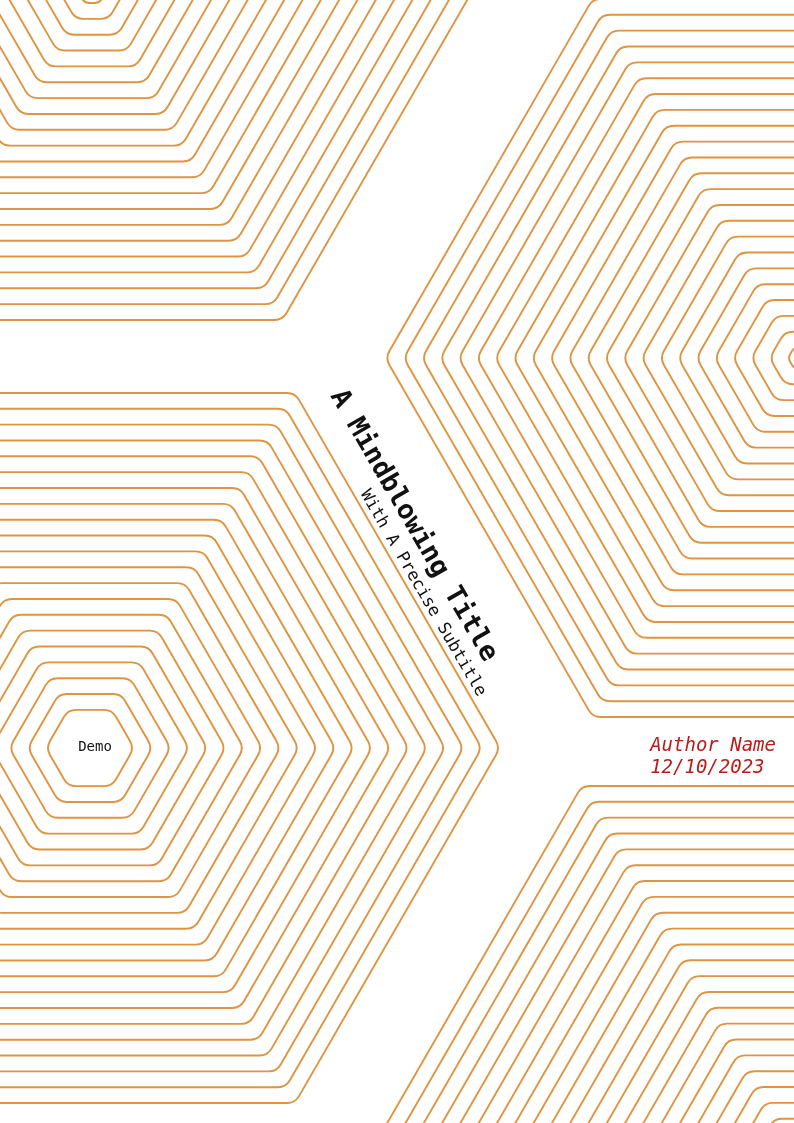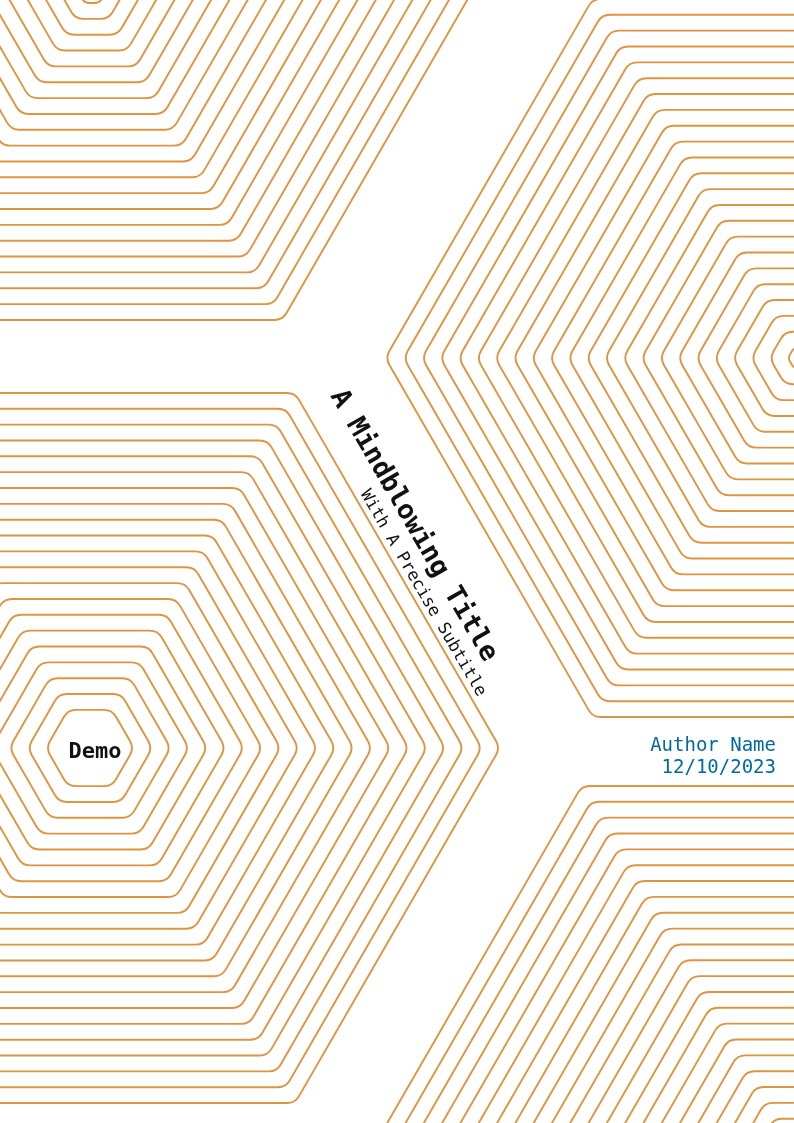--- a/index.html
+++ b/index.html
@@ -46,33 +46,33 @@
     font-weight: normal;
     margin: 3px 0 0 100px;
     line-height: 1.1;
   }
   .badge-label {
     position: absolute;
     left: 45px;
     top: 739px;
     width: 100px;
     text-align: center;
-    font-size: 22px;
+    font-size: 14px;
     color: #111111;
     line-height: 1.1;
-    font-weight: bold;
   }
   .author-block {
     position: absolute;
     right: 18px;
     top: 734px;
-    text-align: right;
+    text-align: left;
     font-size: 19px;
-    color: #0369a1;
+    color: #b91c1c;
     line-height: 1.15;
+    font-style: italic;
   }
 </style>
 </head>
 <body>
 
 <div class="page">
 
   <svg class="decor" viewBox="0 0 794 1123" xmlns="http://www.w3.org/2000/svg" aria-hidden="true">
       <g fill="none" stroke="#DE9440" stroke-width="1.9" stroke-linecap="round" stroke-linejoin="round">
         <path d="M104.50 -14.33 Q107.00 -10.00 104.50 -5.67 L102.00 -1.34 Q99.50 2.99 94.50 2.99 L89.50 2.99 Q84.50 2.99 82.00 -1.34 L79.50 -5.67 Q77.00 -10.00 79.50 -14.33 L82.00 -18.66 Q84.50 -22.99 89.50 -22.99 L94.50 -22.99 Q99.50 -22.99 102.00 -18.66 Z"></path>

